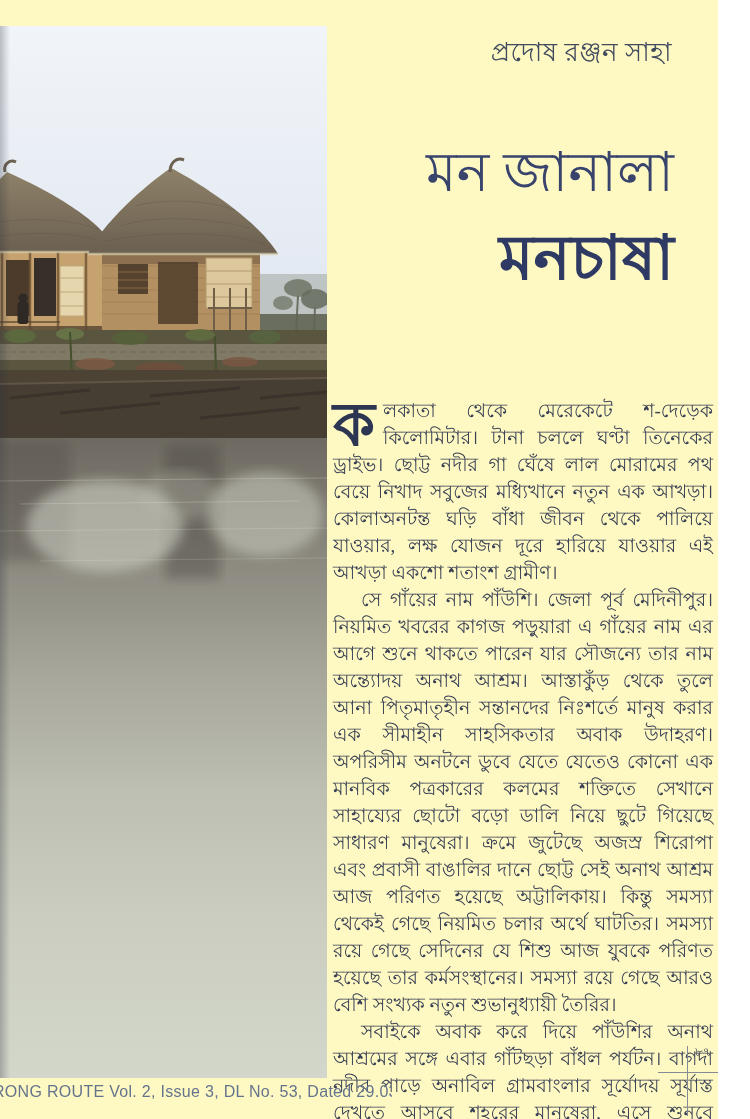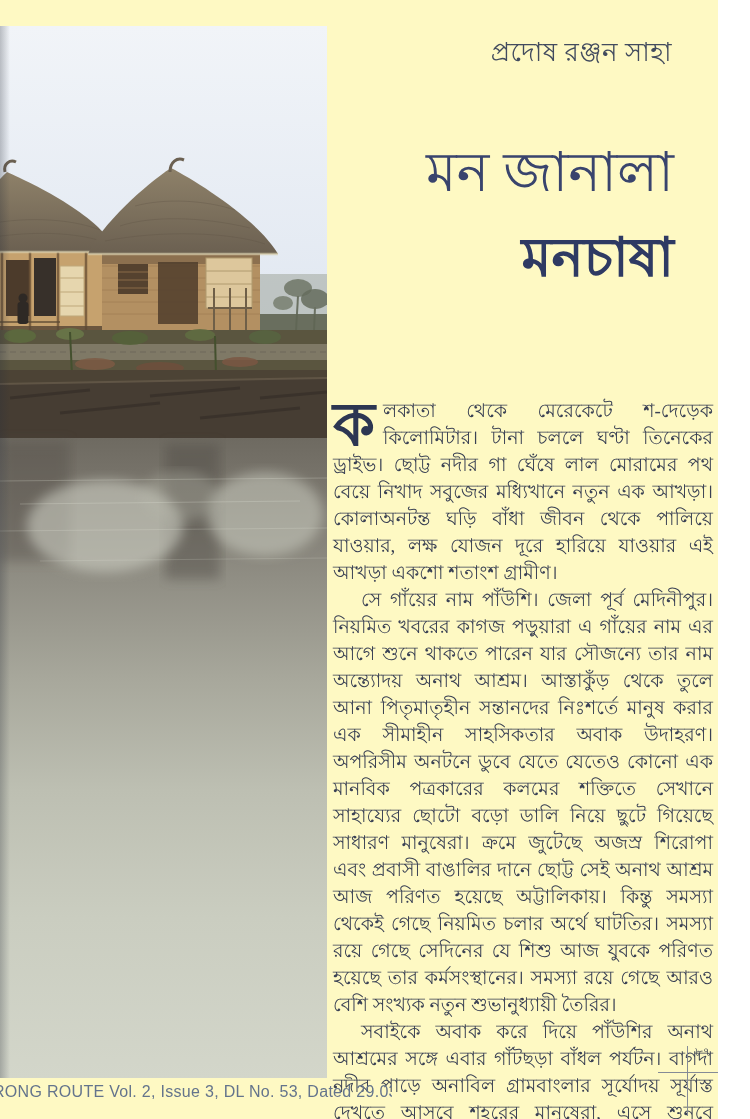--- a/index.html
+++ b/index.html
@@ -28,21 +28,21 @@
   }
   
   .title{
     position:absolute;top:124px;right:44px;
     text-align:right;color:#39446d;margin-top:16px;
   }
   .title .t-line{
     font-size:55px;line-height:66px;font-weight:500;
   }
   .title .t-big{
-    font-size:54px;line-height:100px;font-weight:700;color:#2e3a63;
+    font-size:62px;line-height:100px;font-weight:700;color:#2e3a63;
     margin-top:2px;
   }
   
   .body-col{
     position:absolute;left:333px;top:397px;width:380px;
     font-size:19px;line-height:27px;color:#3a4154;
     text-align:justify;
   }
   .body-col p{margin:0;}
   .body-col p.indent{text-indent:28px;}

